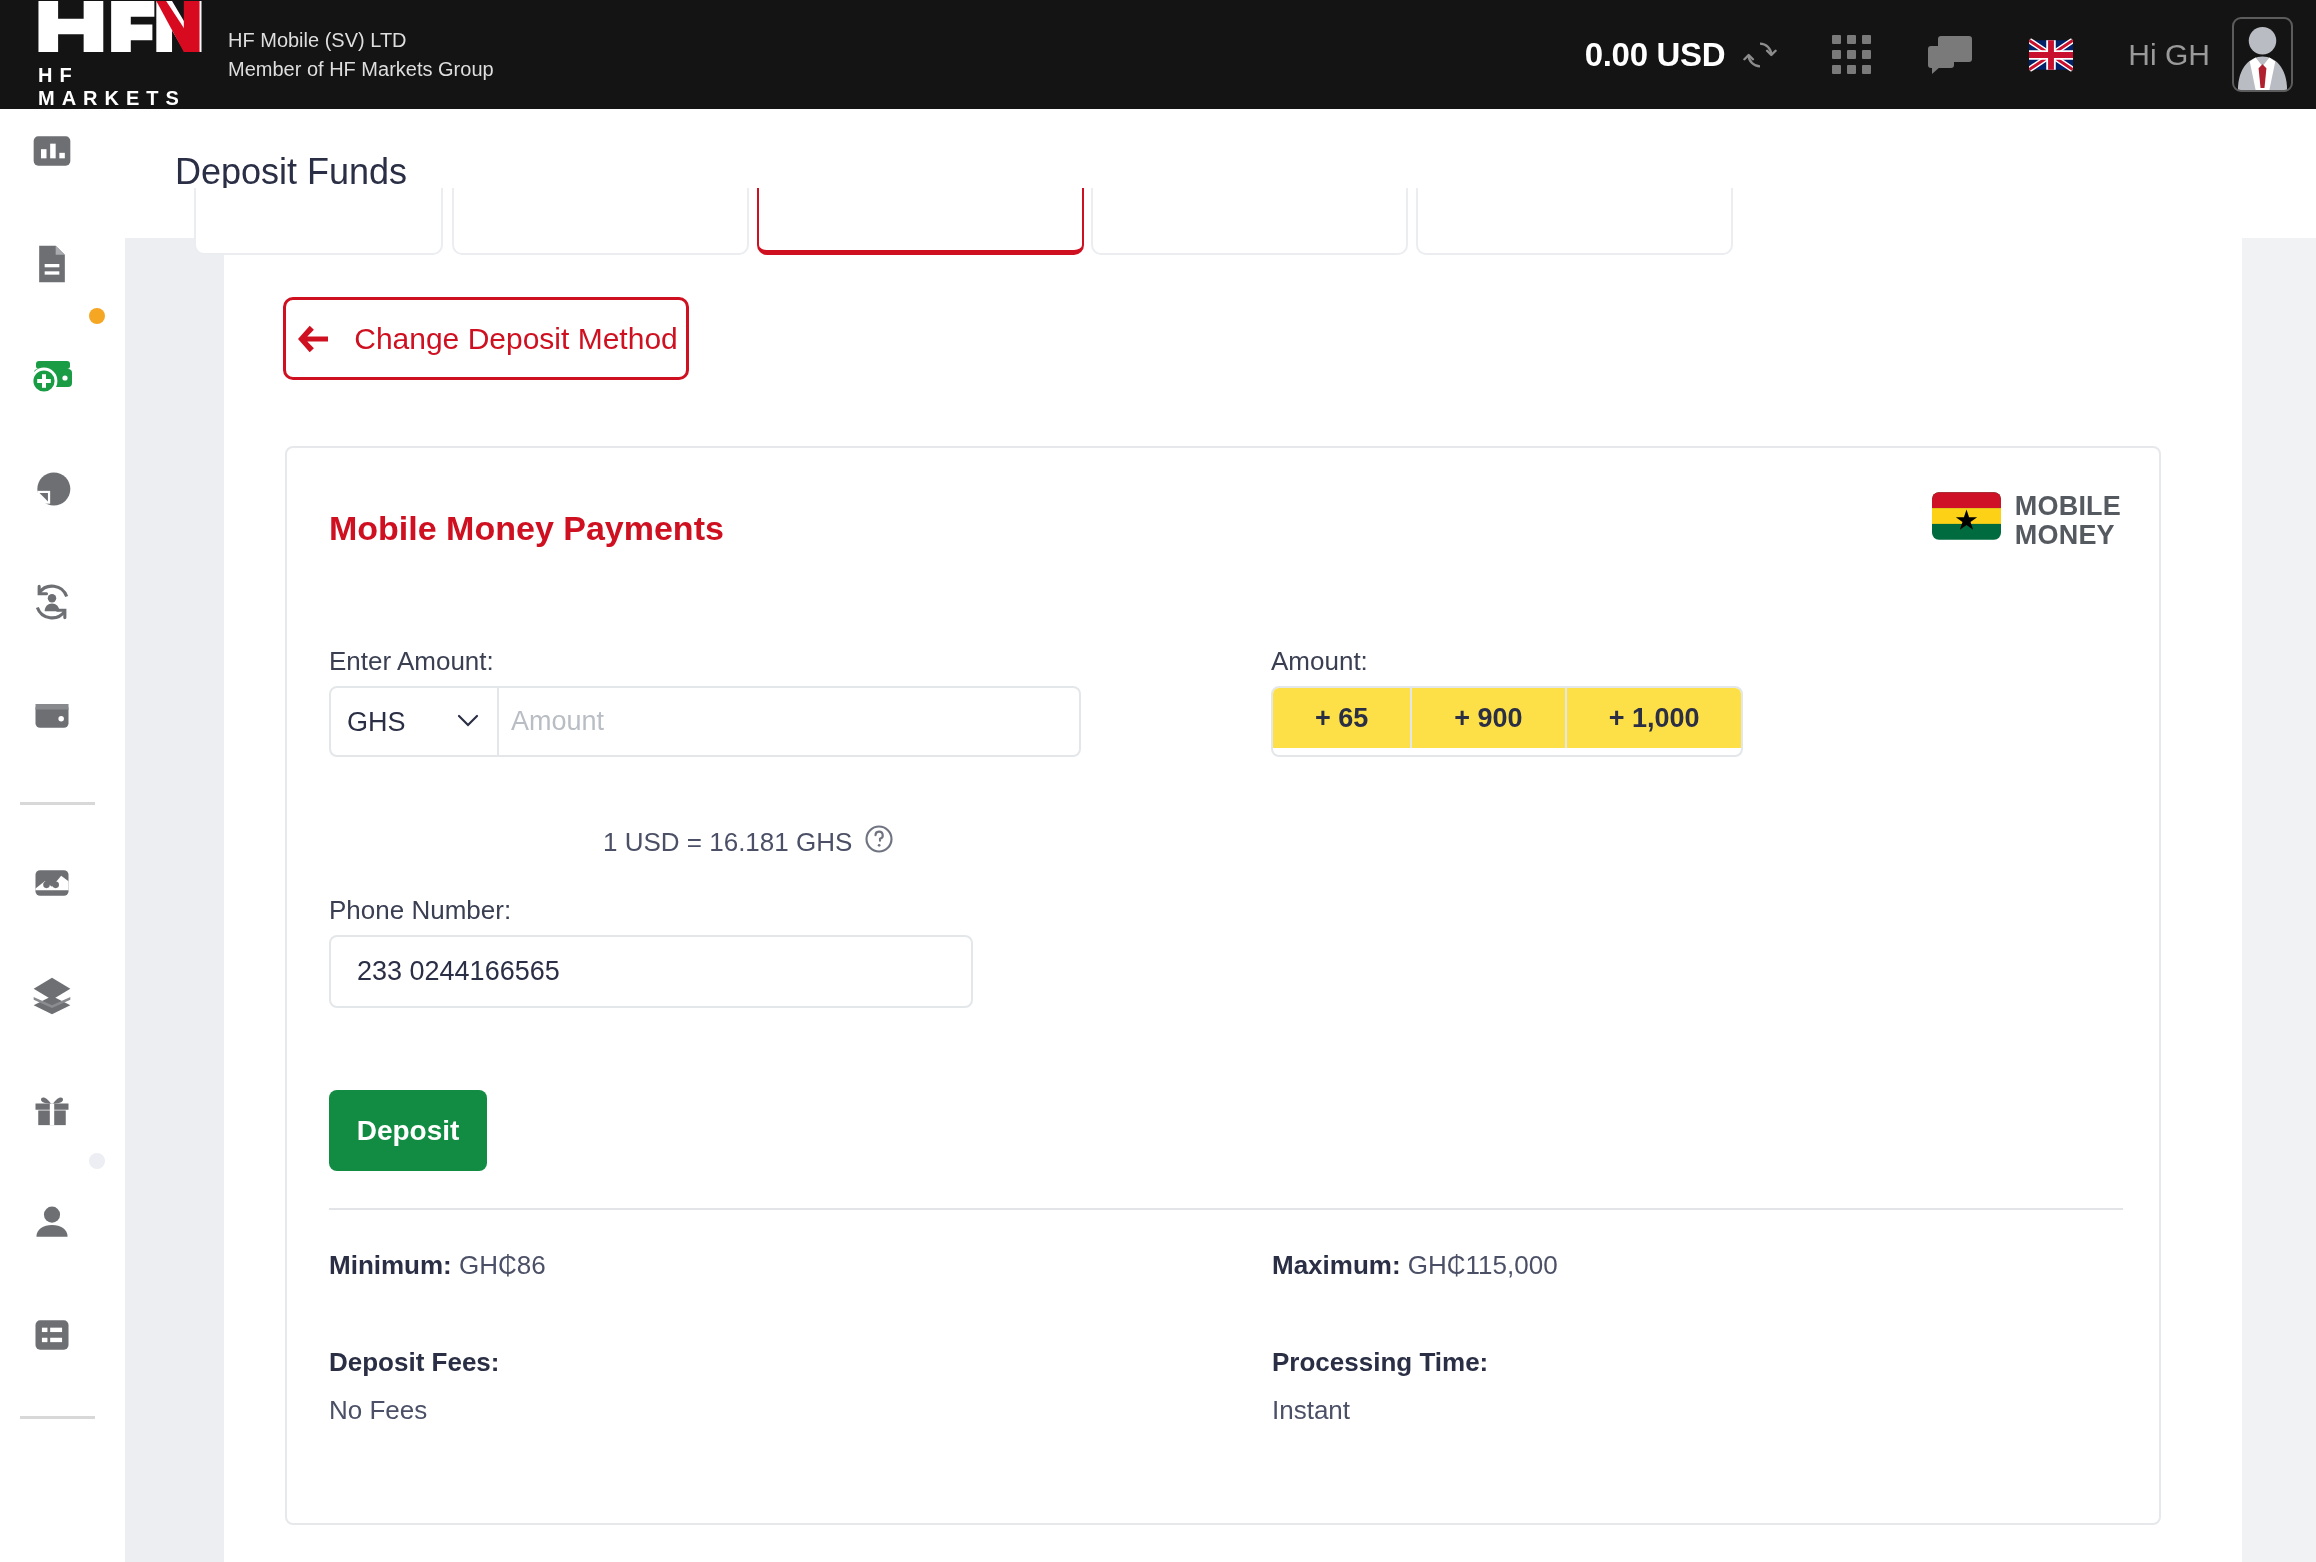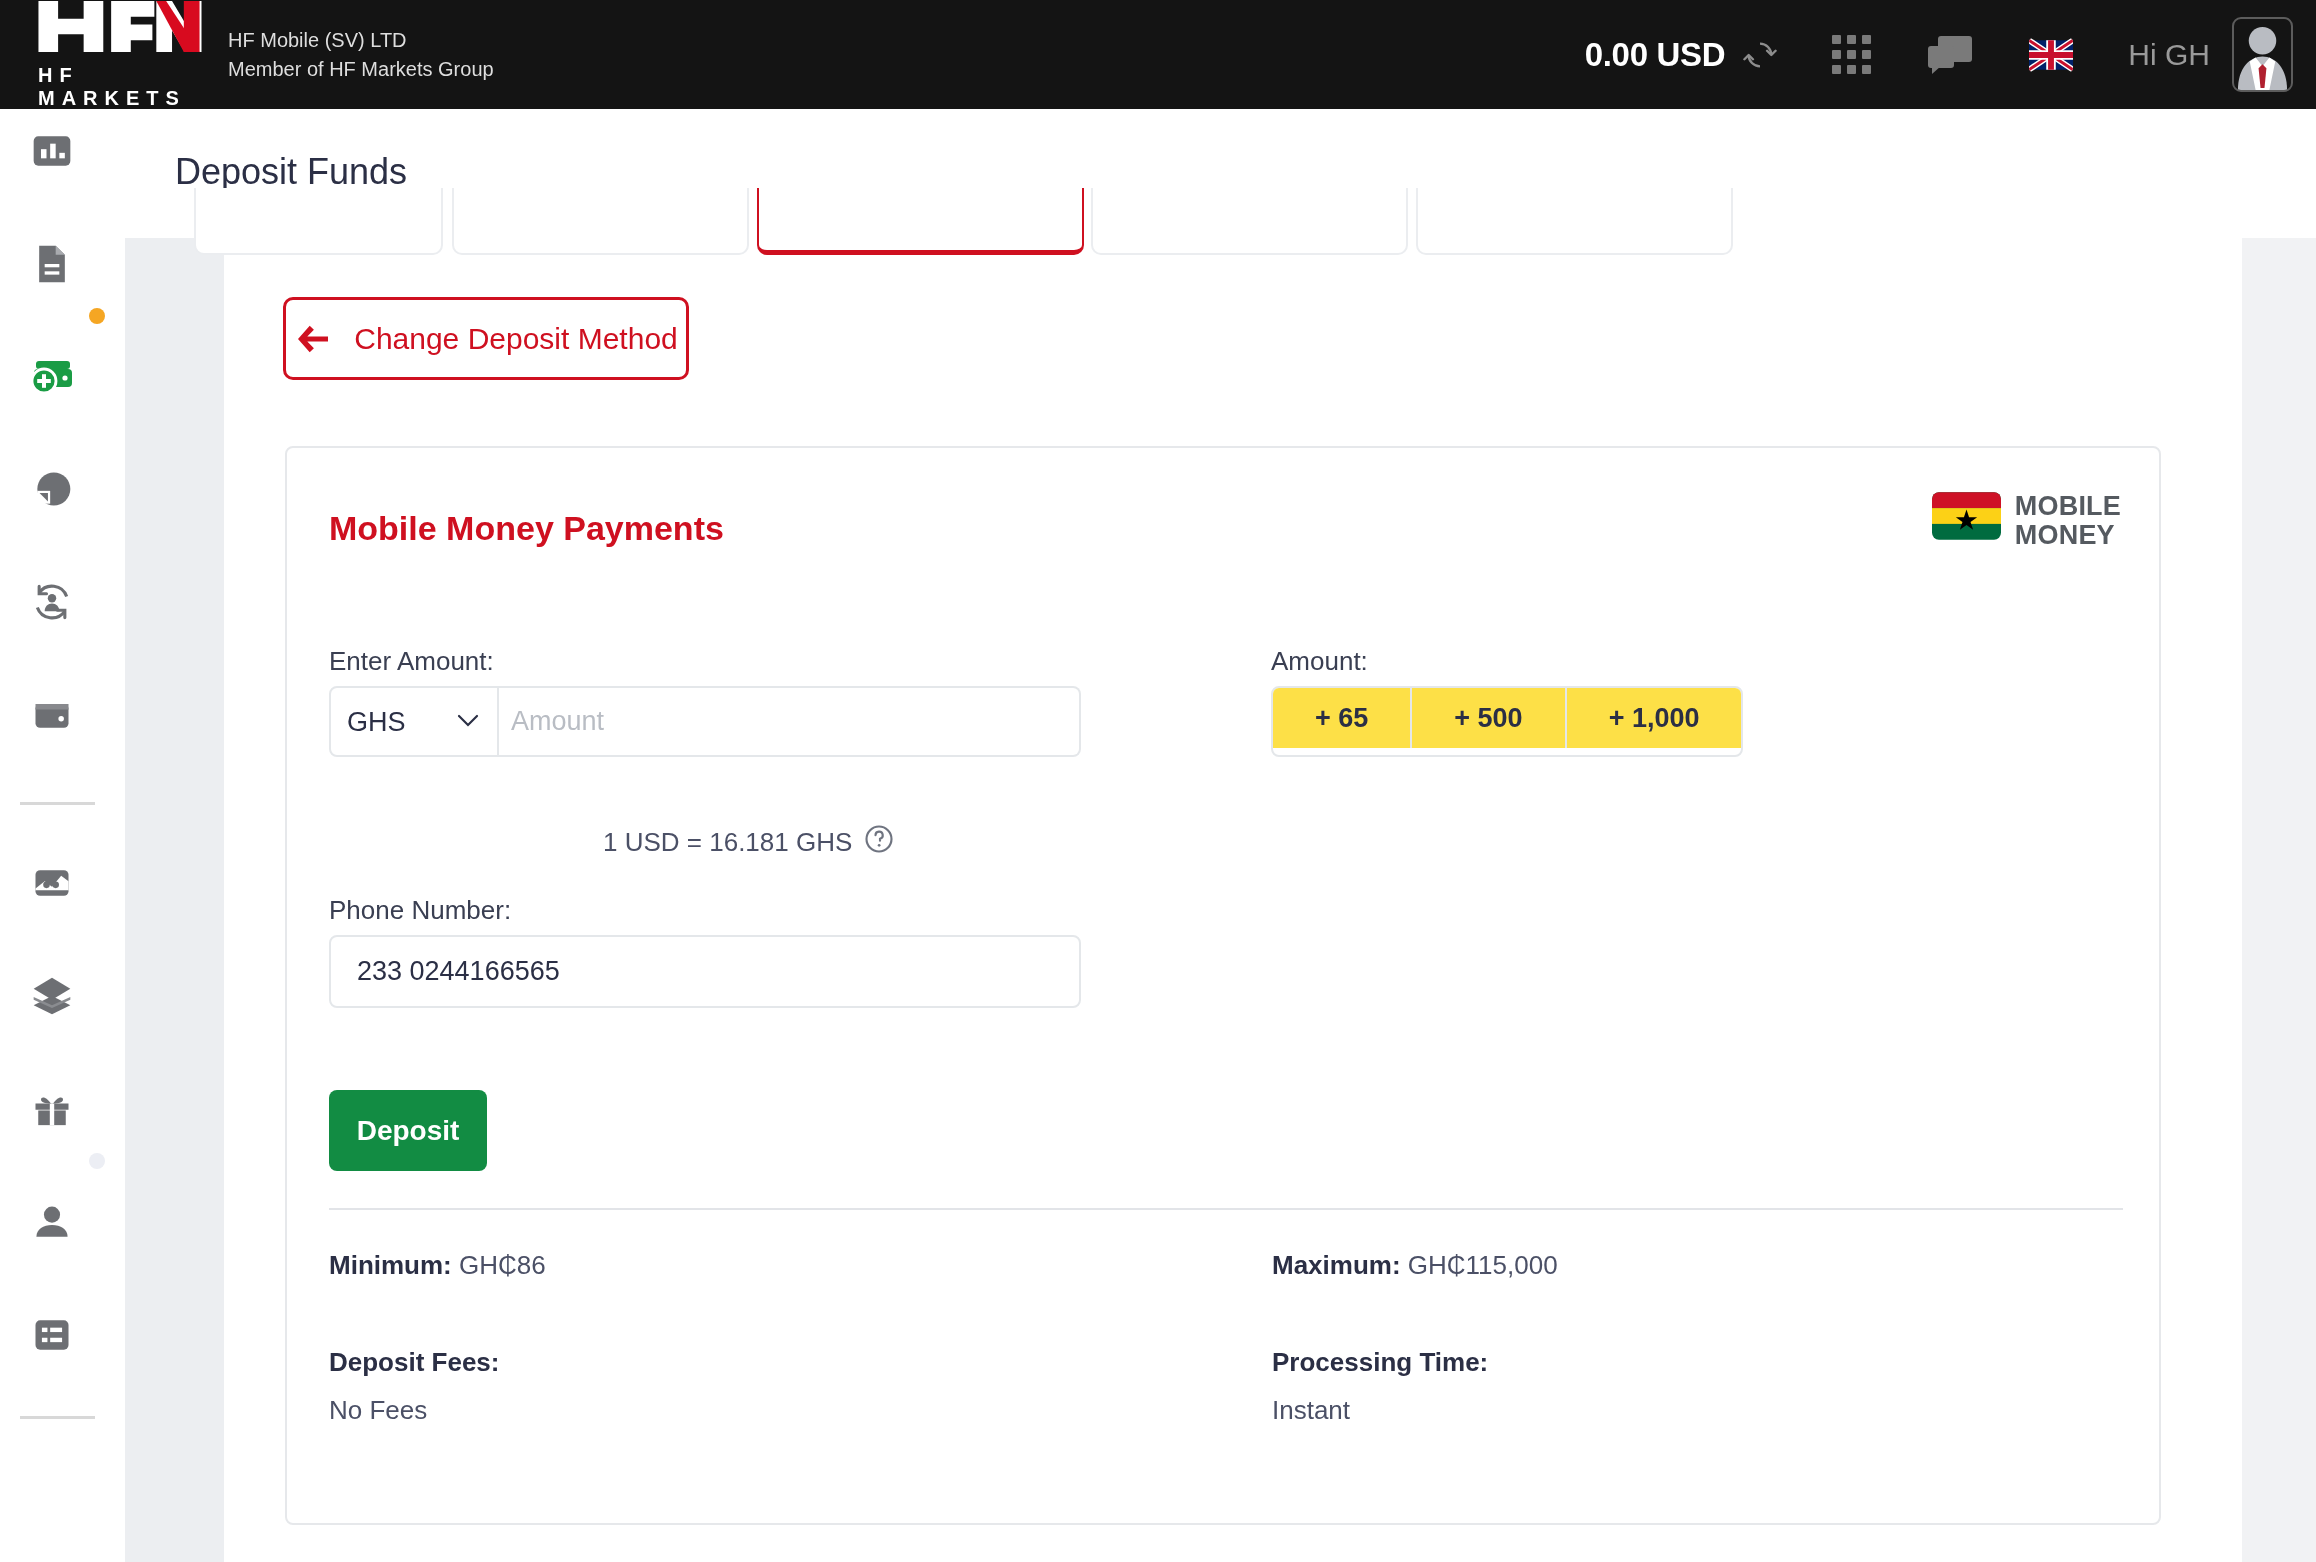--- a/index.html
+++ b/index.html
@@ -188,21 +188,21 @@
     position: absolute; top: 376px; left: 316px;
     font-size: 26px; color: #4b5066;
     display: flex; align-items: center; gap: 12px;
   }
   .rate-line1 b, .rate-line2 b { color: #2b2f45; font-weight: 700; }
   .sep { color: #9aa0ab; padding: 0 10px; }
 
   .phone-label { position: absolute; top: 447px; left: 42px; }
   .phone-input {
     position: absolute; top: 487px; left: 42px;
-    width: 752px; height: 73px;
+    width: 644px; height: 73px;
     border: 2px solid #e4e7ea; border-radius: 8px;
     background: #ffffff; font-size: 27px; color: #2b2f45;
     font-family: "Liberation Sans", sans-serif;
     padding: 0 26px;
   }
 
   .deposit-btn {
     position: absolute; top: 642px; left: 42px;
     width: 158px; height: 81px;
     background: #128c43; border: none; border-radius: 8px;
@@ -489,21 +489,21 @@
     </div>
 
     <div class="field-label phone-label">Phone Number:</div>
     <input class="phone-input" type="text" value="233 0244166565" style="">
 
     <button class="deposit-btn">Deposit</button>
 
     <div class="field-label quick-label">Amount:</div>
     <div class="quick-row">
       <button class="quick-btn">+ 65</button>
-      <button class="quick-btn">+ 500</button>
+      <button class="quick-btn">+ 900</button>
       <button class="quick-btn">+ 1,000</button>
     </div>
 
     <div class="card-divider"></div>
     <div class="info-grid">
       <div class="info-cell ic-min">
         <b>Minimum:</b>
         <span>GH₵86</span>
       </div>
       <div class="info-cell ic-max">

